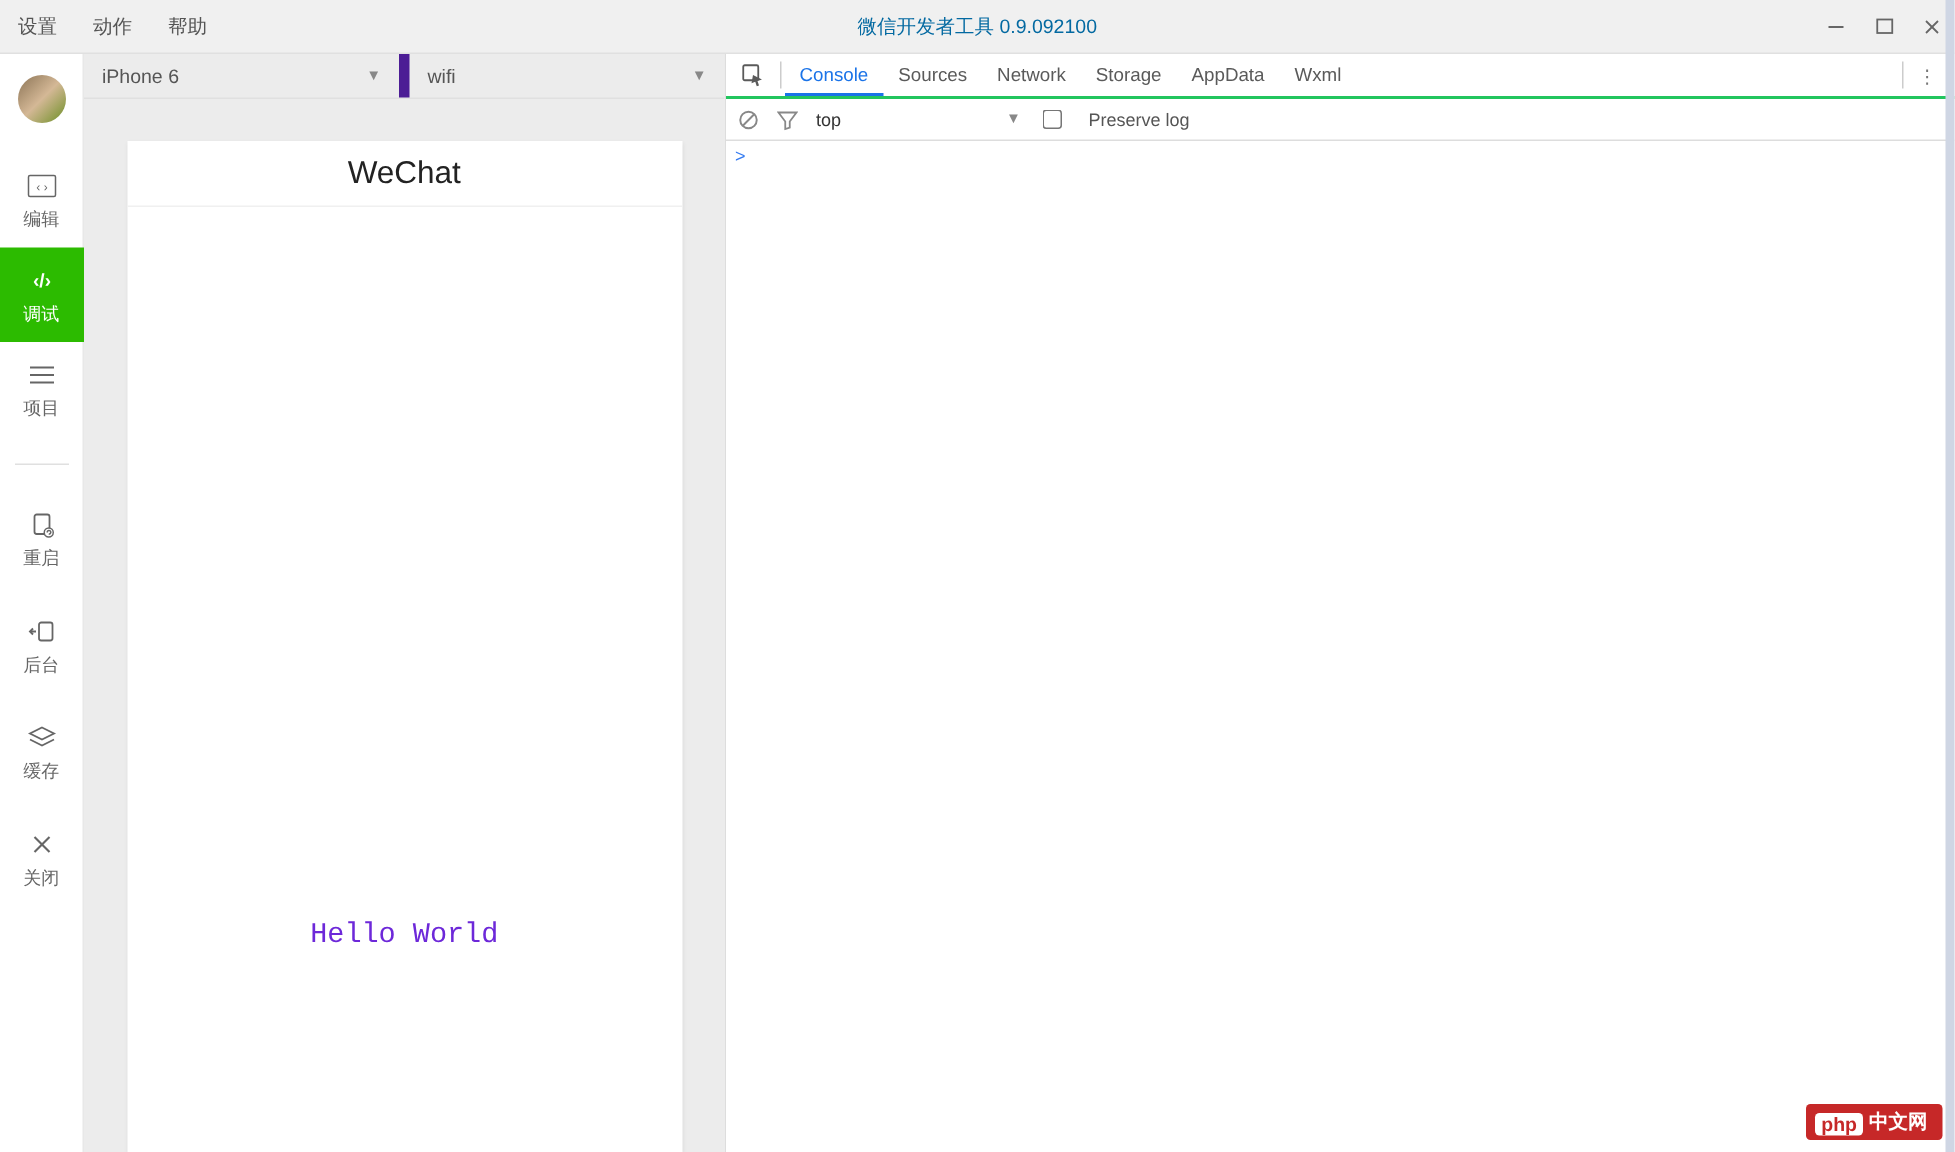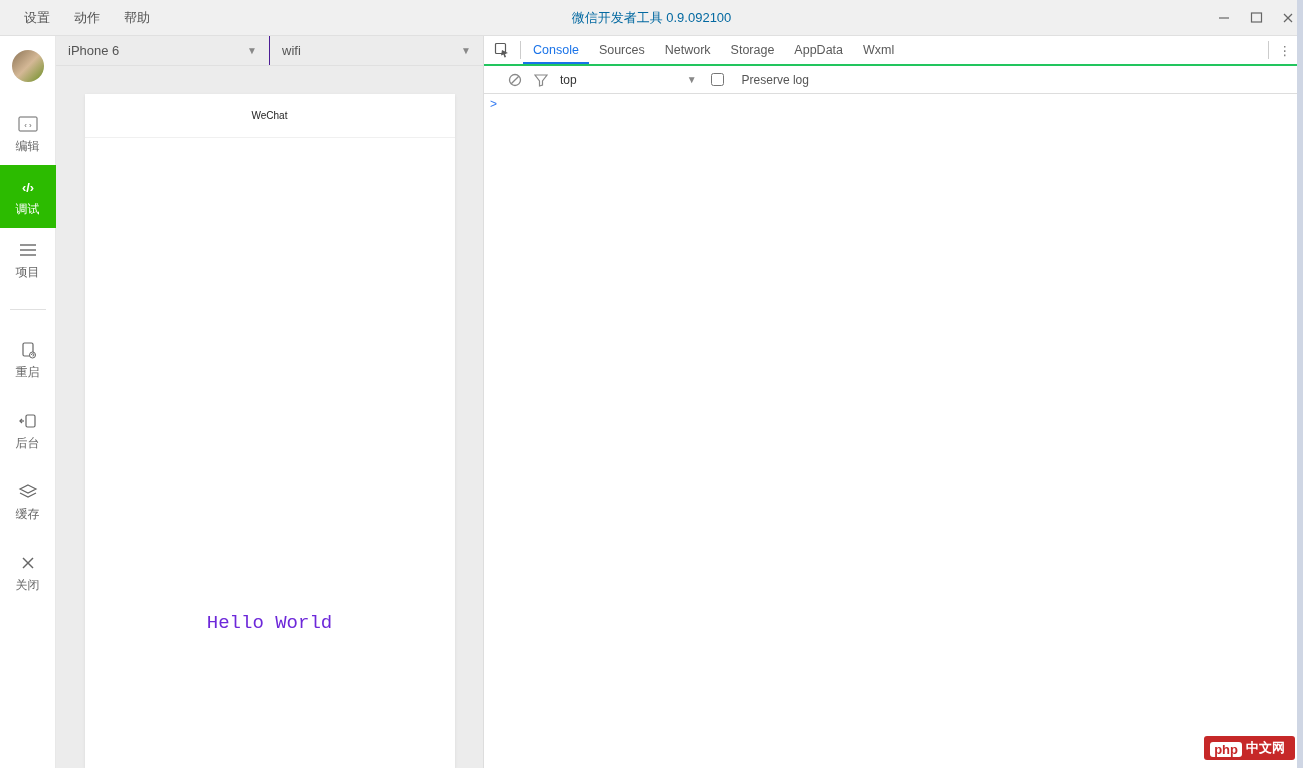--- a/index.html
+++ b/index.html
@@ -1,60 +1,60 @@
 <!DOCTYPE html>
 <html><head>
 <meta charset="utf-8">
 <style>
 * { margin: 0; padding: 0; box-sizing: border-box; font-family: -apple-system, "Segoe UI", "Microsoft YaHei", sans-serif; }
 html, body { width: 1303px; height: 768px; overflow: hidden; background: #fff; }
 
 
 .titlebar { height: 36px; background: #f0f0f0; border-bottom: 1px solid #e0e0e0; display: flex; align-items: center; font-size: 13px; color: #555; position: relative; }
-.titlebar .menu { display: flex; gap: 0; padding-left: 12px; text-align: right; }
+.titlebar .menu { display: flex; gap: 0; padding-left: 0; text-align: right; }
 .titlebar .menu span { padding: 0 12px; cursor: pointer; }
 .titlebar .title { position: absolute; left: 50%; transform: translateX(-50%); color: #0369a1; }
 .titlebar .winbtns { position: absolute; right: 6px; display: flex; gap: 14px; align-items: center; color: #666; }
 .titlebar .winbtns span { cursor: pointer; display: inline-flex; align-items: center; justify-content: center; width: 18px; height: 18px; }
 
 
 .main { display: flex; height: calc(100% - 36px); }
 
 
 .sidebar { width: 56px; background: #fff; border-right: 1px solid #e8e8e8; display: flex; flex-direction: column; align-items: center; }
 .avatar { width: 32px; height: 32px; border-radius: 50%; margin: 14px 0 20px; background: linear-gradient(135deg, #8b7355 0%, #d4b896 50%, #6b8e23 100%); }
 .side-item { width: 56px; padding: 12px 0 10px; display: flex; flex-direction: column; align-items: center; gap: 4px; cursor: pointer; color: #666; font-size: 12px; }
 .side-item.active { background: #2cbb00; color: #fff; }
 .side-item .icn { width: 20px; height: 20px; display: flex; align-items: center; justify-content: center; font-size: 16px; color: inherit; }
 .side-divider { width: 36px; height: 1px; background: #e0e0e0; margin: 18px 0; }
 .side-spacer-sm { height: 8px; }
 
 
 .simcol { width: 427px; background: #ececec; display: flex; flex-direction: column; }
 .sim-toolbar { height: 30px; background: #ececec; display: flex; border-bottom: 1px solid #e0e0e0; }
-.sim-select { flex: 1; display: flex; align-items: center; justify-content: space-between; padding: 0 12px; font-size: 13px; color: #555; border-right: 1px solid #4c1d95; cursor: pointer; }
+.sim-select { flex: 1; display: flex; align-items: center; justify-content: space-between; padding: 0 12px; font-size: 13px; color: #555; border-right: 7px solid #4c1d95; cursor: pointer; }
 .sim-select:last-child { border-right: none; }
 .sim-select .caret { color: #888; font-size: 10px; }
 .sim-canvas-wrap { flex: 1; display: flex; justify-content: center; padding: 28px 0 0; }
 .phone { width: 370px; background: #fff; box-shadow: 0 1px 3px rgba(0,0,0,0.08); display: flex; flex-direction: column; }
-.phone-header { height: 44px; display: flex; align-items: center; justify-content: center; font-size: 10px; color: #222; border-bottom: 1px solid #f0f0f0; }
+.phone-header { height: 44px; display: flex; align-items: center; justify-content: center; font-size: 21px; color: #222; border-bottom: 1px solid #f0f0f0; }
 .phone-body { flex: 1; display: flex; align-items: center; justify-content: center; }
 .hello { font-family: "Courier New", monospace; font-size: 19px; color: #6d28d9; margin-top: 340px; }
 
 
 .devcol { flex: 1; display: flex; flex-direction: column; border-left: 1px solid #ddd; background: #fff; }
 .dev-tabs { height: 30px; display: flex; align-items: center; border-bottom: 2px solid #22c55e; font-size: 12.5px; color: #5a5a5a; padding: 0 4px; gap: 0; }
 .dev-tabs .cursor-icn { width: 20px; margin: 0 6px 0 4px; color: #5a5a5a; display: flex; align-items: center; justify-content: center;}
 .dev-tabs .tabsep { width: 1px; height: 18px; background: #ccc; margin: 0 2px; }
 .dev-tab { padding: 0 10px; height: 100%; display: flex; align-items: center; cursor: pointer; }
 .dev-tab.active { color: #1a73e8; box-shadow: inset 0 -2px 0 #1a73e8; }
 .dev-tabs .spacer { flex: 1; }
 .dev-tabs .kebab { padding: 0 8px; cursor: pointer; color: #777; }
 
-.dev-filter { height: 28px; display: flex; align-items: center; border-bottom: 1px solid #ddd; font-size: 12px; color: #555; gap: 10px; padding: 0 24px; }
+.dev-filter { height: 28px; display: flex; align-items: center; border-bottom: 1px solid #ddd; font-size: 12px; color: #555; gap: 10px; padding: 0 8px; }
 .dev-filter .icn { color: #888; cursor: pointer; width: 16px; text-align: center; }
 .dev-filter .ctx { display: flex; align-items: center; gap: 110px; color: #333; }
 .dev-filter .caret { color: #888; font-size: 10px; }
 .dev-filter input[type=checkbox] { margin: 0 2px 0 4px; }
 
 .dev-console { flex: 1; font-family: Menlo, Consolas, monospace; font-size: 12px; color: #303030; position: relative; }
 .log-row { display: flex; justify-content: space-between; padding: 4px 10px 4px 18px; border-bottom: 1px solid #f0f0f0; }
 .log-row .src { color: #888; text-decoration: underline; cursor: pointer; }
 .prompt-row { padding: 3px 6px; color: #367cf1; }
 

